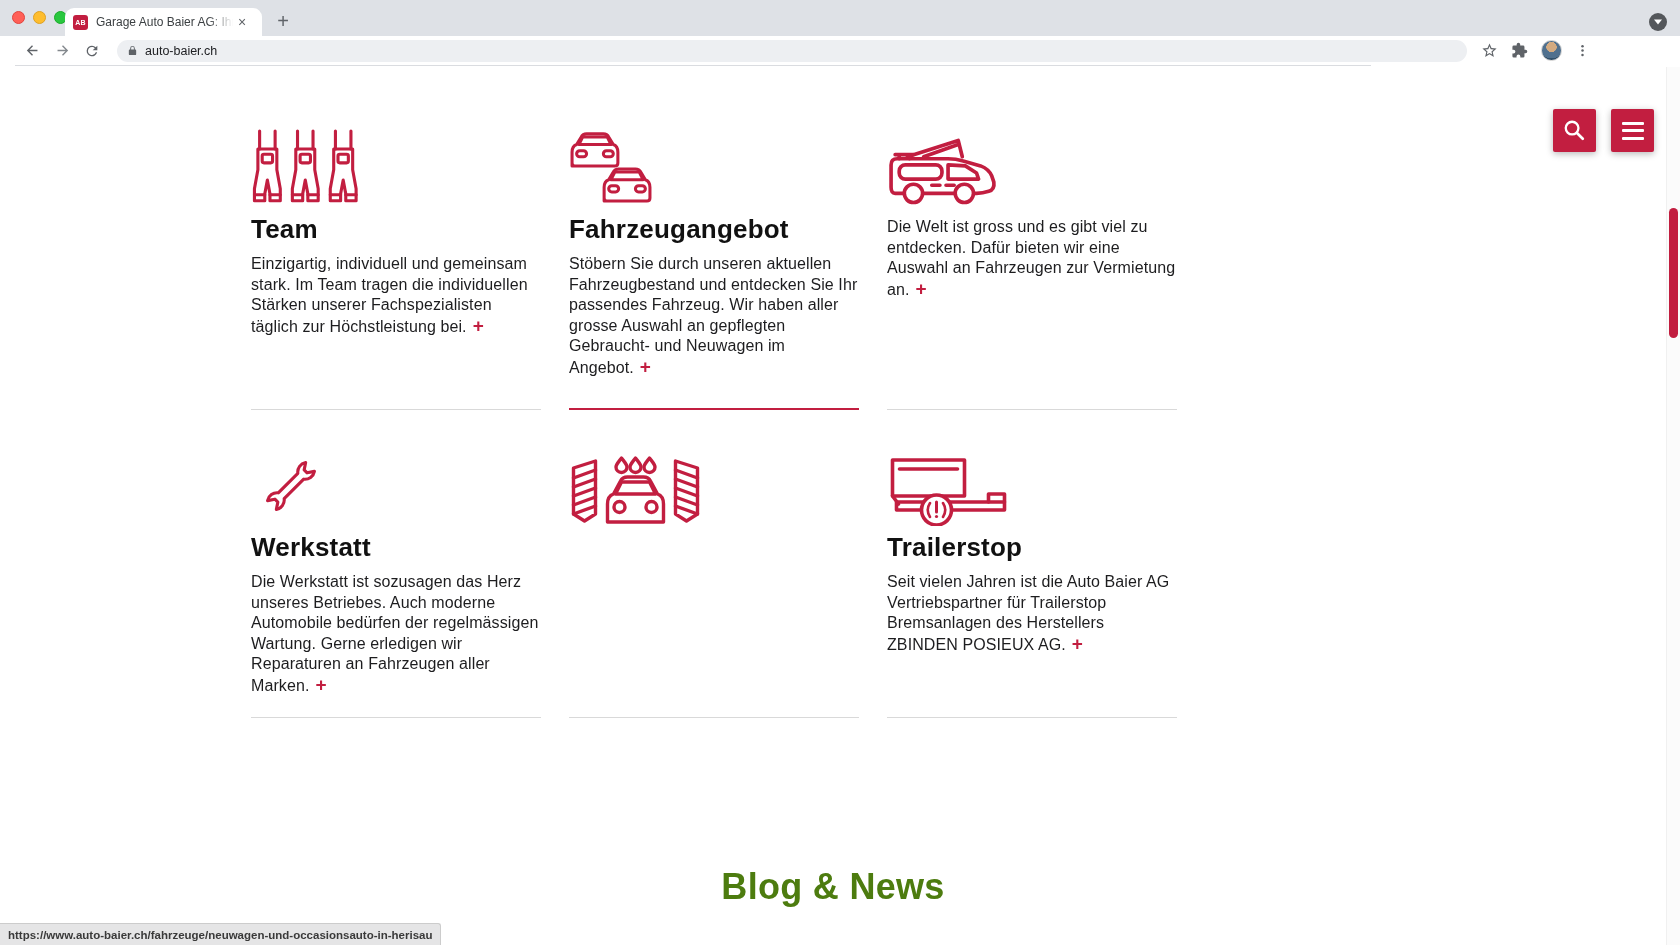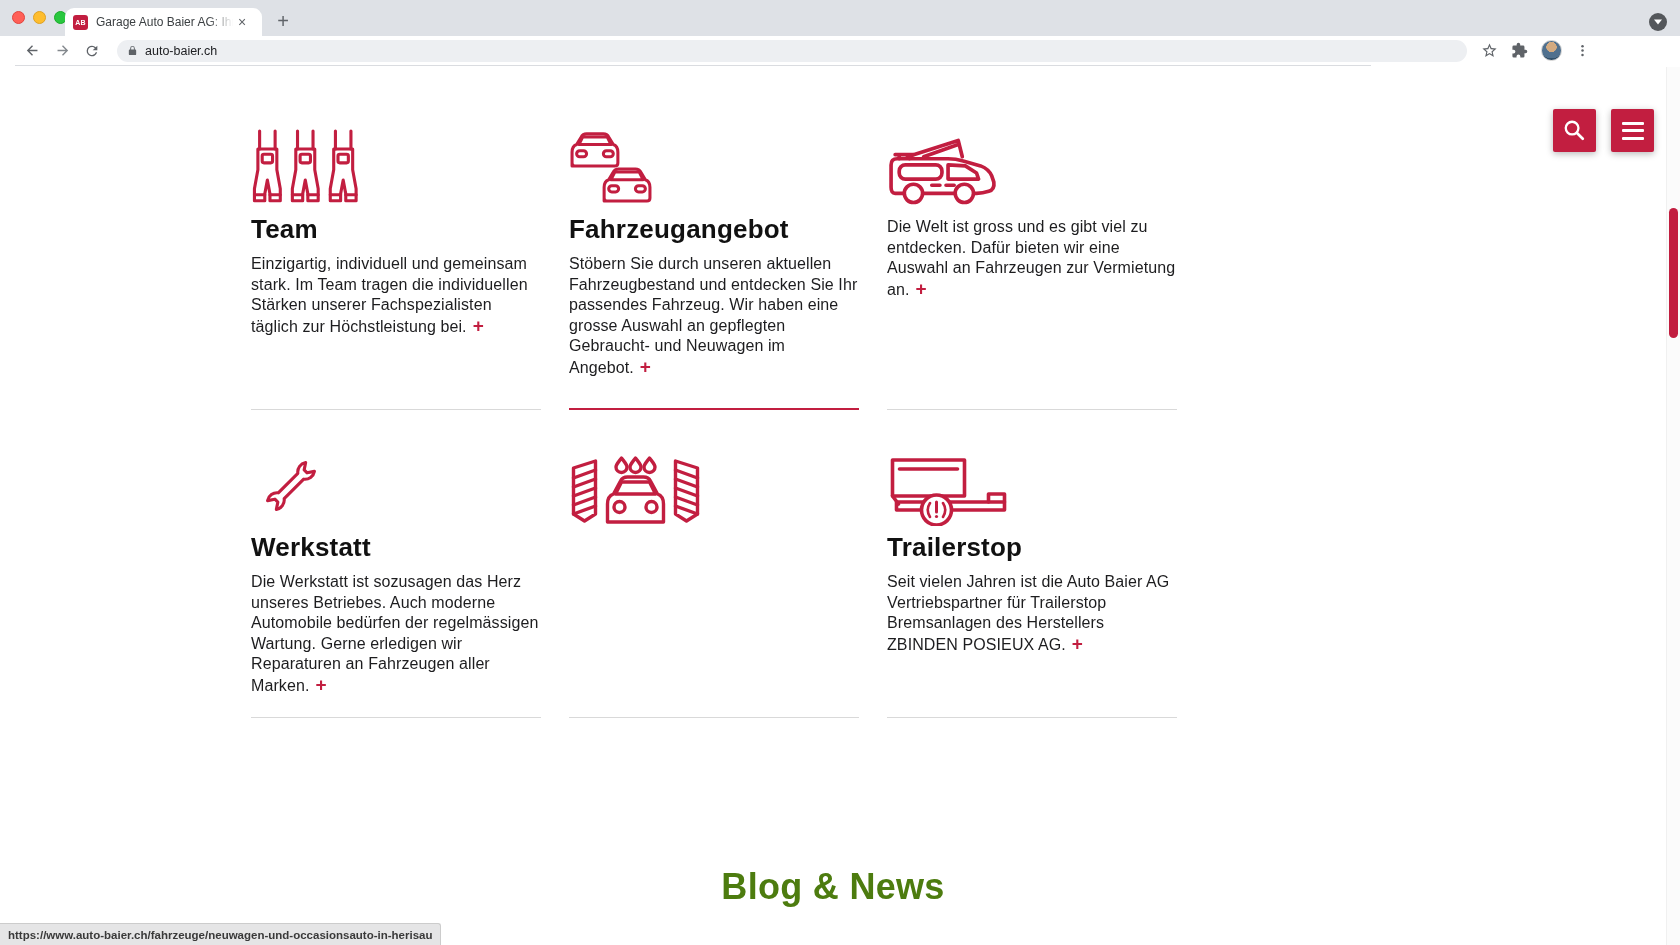--- a/index.html
+++ b/index.html
@@ -205,21 +205,21 @@
           </g>
           <g transform="translate(42,46)">
             <path d="M4,44 V26 Q4,18 10,16 L16,6 Q18,2 23,2 H45 Q50,2 52,6 L58,16 Q64,18 64,26 V40 Q64,44 60,44 H8 Q4,44 4,40 Z" fill="#fff"></path>
             <path d="M13,16 L18,6 H50 L55,16 Z"></path>
             <rect x="10" y="24" width="13" height="8" rx="4"></rect>
             <rect x="45" y="24" width="13" height="8" rx="4"></rect>
           </g>
         </svg>
       </div>
       <h3>Fahrzeugangebot</h3>
-      <p><span>Stöbern Sie durch unseren aktuellen Fahrzeugbestand und entdecken Sie Ihr passendes Fahrzeug. Wir haben eine grosse Auswahl an gepflegten Gebraucht- und Neuwagen im Angebot.</span><span class="plus">+</span></p>
+      <p><span>Stöbern Sie durch unseren aktuellen Fahrzeugbestand und entdecken Sie Ihr passendes Fahrzeug. Wir haben aller grosse Auswahl an gepflegten Gebraucht- und Neuwagen im Angebot.</span><span class="plus">+</span></p>
       <div class="divider hot"></div>
     </div>
 
     <div class="card">
       <div class="icon-box">
         <svg class="ico" width="116" height="72" viewBox="0 0 114 70" fill="none" stroke="#c21e40" stroke-width="3.6" stroke-linejoin="round" stroke-linecap="round">
           <path d="M8,56 Q4,56 4,50 V28 Q4,22 10,22 H60 Q68,22 74,24 L92,29 Q100,32 103,39 L105,45 Q106,52 100,54 Q94,56 88,56 Z"></path>
           <path d="M20,20 L70,4 L74,20 M36,20 L70,8"></path>
           <path d="M8,18 H26 M12,18 V22 M22,18 V22"></path>
           <rect x="12" y="28" width="42" height="14" rx="6"></rect>

